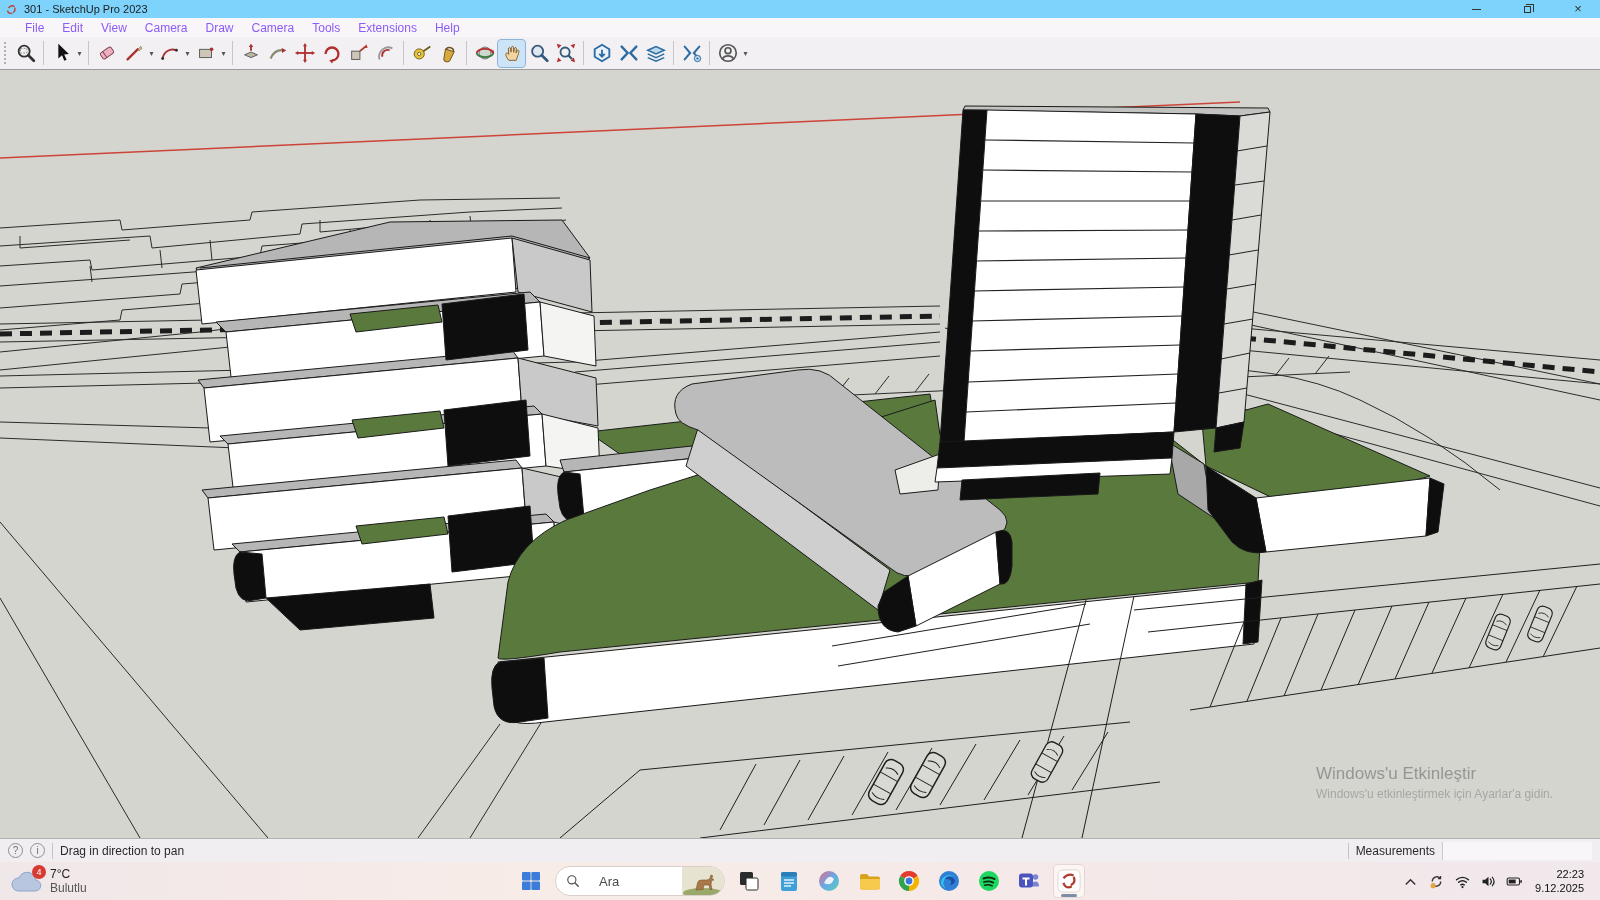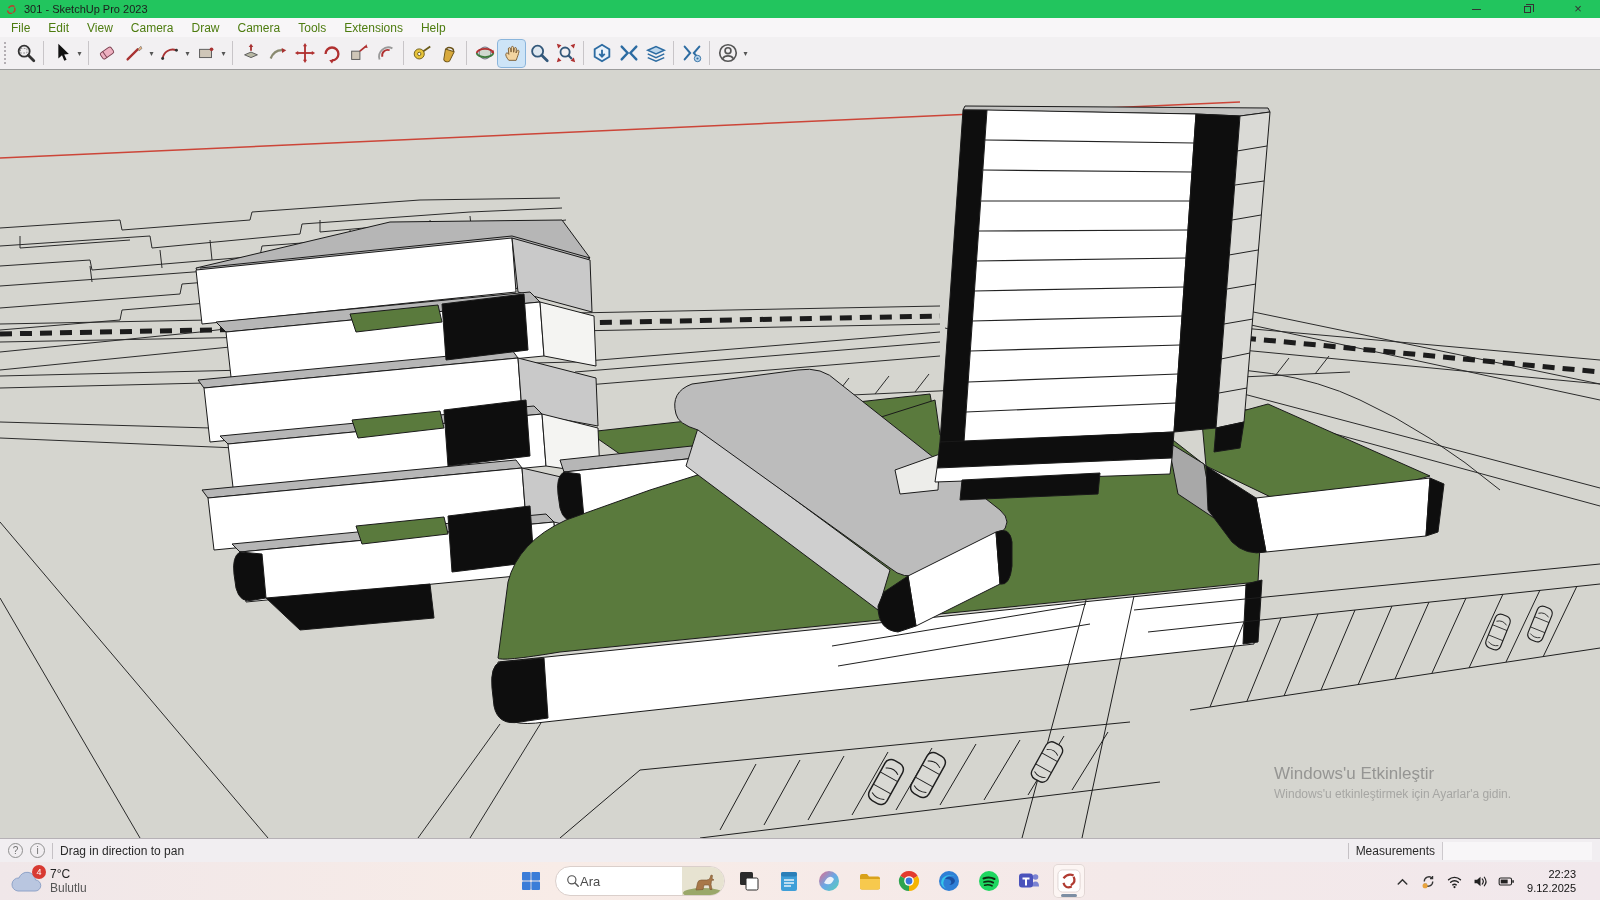--- a/index.html
+++ b/index.html
@@ -1,49 +1,49 @@
 <!DOCTYPE html>
 <html><head>
 <meta charset="utf-8">
 <style>
   * { box-sizing: border-box; margin: 0; padding: 0; }
   html,body { width:1600px; height:900px; overflow:hidden;
     font-family:"Liberation Sans", sans-serif; background:#d5d5cf; }
   #app { width:1600px; height:900px; display:flex; flex-direction:column; }
 
   
-  .titlebar { height:18px; background:#22c55e; display:flex; align-items:center;
+  .titlebar { height:18px; background:#7dd3fc; display:flex; align-items:center;
     font-size:11px; color:#1d1d1d; padding-left:5px; gap:7px; flex:0 0 18px; }
   .titlebar .spacer { flex:1; }
   .winctl { width:44px; height:18px; display:flex; align-items:center; justify-content:center; color:#333; }
   .winctl .minbar { width:9px; height:1px; background:#333; display:block; }
   .winctl .restore { width:7px; height:7px; border:1px solid #333; position:relative; display:block; }
   .winctl .restore:before { content:""; position:absolute; left:1px; top:-3px; width:7px; height:7px;
     border-top:1px solid #333; border-right:1px solid #333; }
   .winctl .closex { font-size:13px; line-height:10px; }
 
   
   .menubar { height:19px; background:#f8f6f8; display:flex; align-items:center;
-    font-size:12px; color:#4d7c0f; padding-left:2px; flex:0 0 19px; }
+    font-size:12px; color:#8b5cf6; padding-left:16px; flex:0 0 19px; }
   .menubar span { padding:1px 9px; }
 
   
   .toolbar { height:33px; background:#f2f0f2; border-bottom:1px solid #9c9c9c;
     display:flex; align-items:center; padding-left:2px; flex:0 0 33px; }
   .dragdots { width:4px; height:22px; border-left:2px dotted #b3aeb3; margin:0 4px 0 2px; }
   .tbtn { width:27px; height:27px; display:flex; align-items:center; justify-content:center; border-radius:3px; }
   .tbtn svg { width:22px; height:22px; }
   .tbtn.active { background:#cde4f7; outline:1px solid #8ab5dc; }
   .caret { font-size:8px; color:#555; width:9px; text-align:center; }
   .tsep { width:1px; height:24px; background:#c8c5c8; margin:0 4px; flex:0 0 1px; }
 
   
   .canvas { position:relative; height:768px; flex:0 0 768px; background:#d5d5cf; overflow:hidden; }
   .canvas svg.scene { display:block; }
-  .watermark { position:absolute; left:1274px; top:694px; pointer-events:none; }
+  .watermark { position:absolute; left:1316px; top:694px; pointer-events:none; }
   .watermark .wm1 { font-size:17px; color:rgba(110,110,110,.62); }
   .watermark .wm2 { font-size:12px; color:rgba(120,120,120,.5); margin-top:3px;text-align:right; }
 
   
   .statusbar { height:24px; background:#f1eef1; border-top:1px solid #b6b1b6; display:flex;
     align-items:center; font-size:12px; color:#2a2a2a; padding:0 8px; gap:7px; flex:0 0 24px; }
   .sicon { width:15px; height:15px; border:1px solid #909090; border-radius:50%; font-size:10px;
     display:flex; align-items:center; justify-content:center; color:#707070; flex:0 0 15px; }
   .ssep { width:1px; height:16px; background:#c5c1c5; }
   .sb-spacer { flex:1; }
@@ -59,23 +59,23 @@
   .wx-txt { font-size:12px; line-height:1.2; color:#222; }
   .wx-txt .cond { color:#555; }
   .tb-center { margin:0 auto; display:flex; align-items:center; gap:8px; height:38px; }
   .tb-app { width:32px; height:34px; display:flex; align-items:center; justify-content:center;
     border-radius:5px; position:relative; }
   .tb-app svg { width:24px; height:24px; }
   .tb-app.active { background:#fcf5f3; box-shadow:inset 0 0 0 1px #e2d7d5; }
   .tb-app.active:after { content:""; position:absolute; bottom:1px; left:8px; width:16px; height:3px;
     border-radius:2px; background:#7c8ea3; }
   .search-pill { height:30px; width:170px; background:#fff; border:1px solid #dacfcb; border-radius:16px;
-    display:flex; align-items:center; padding-left:10px; gap:0; font-size:13px; color:#4a4a4a; overflow:hidden; }
+    display:flex; align-items:center; padding-left:10px; gap:19px; font-size:13px; color:#4a4a4a; overflow:hidden; }
   .search-art { margin-left:auto; width:42px; height:30px; flex:0 0 42px; }
-  .tb-tray { position:absolute; right:24px; display:flex; align-items:center; gap:8px; height:38px; }
+  .tb-tray { position:absolute; right:16px; display:flex; align-items:center; gap:8px; height:38px; }
   .tray-ic { width:18px; height:18px; display:flex; align-items:center; justify-content:center; }
   .tray-ic svg { width:17px; height:17px; }
   .clock { font-size:11px; color:#111; text-align:right; line-height:1.3; margin-left:4px; }
 </style>
 </head>
 <body>
 
 <div id="app">
 
   <div class="titlebar">

